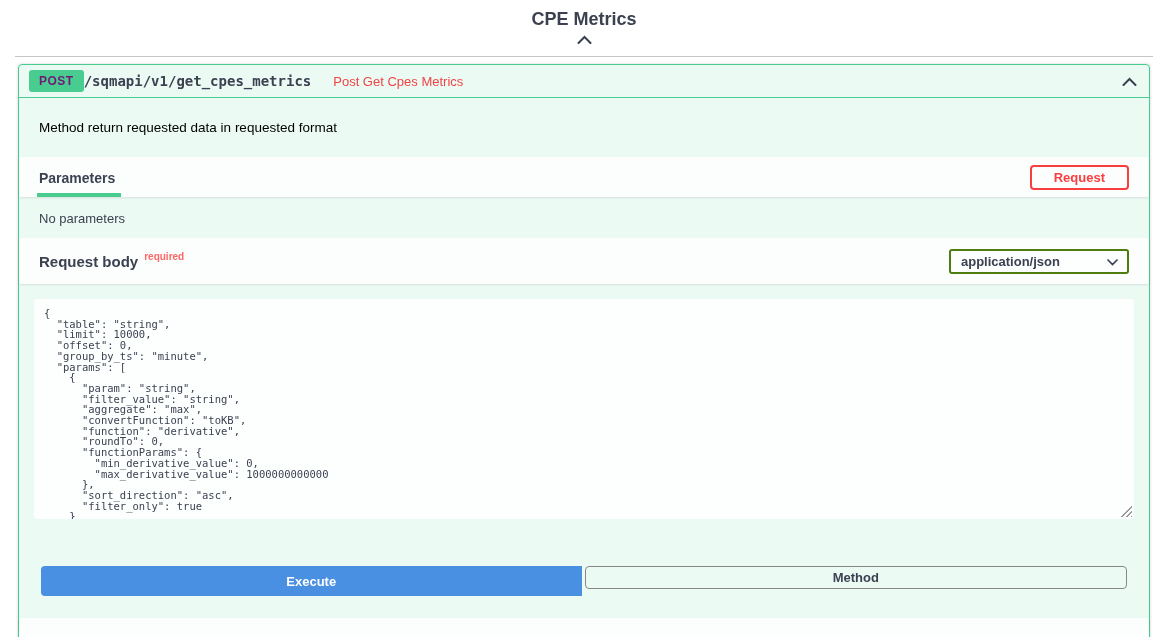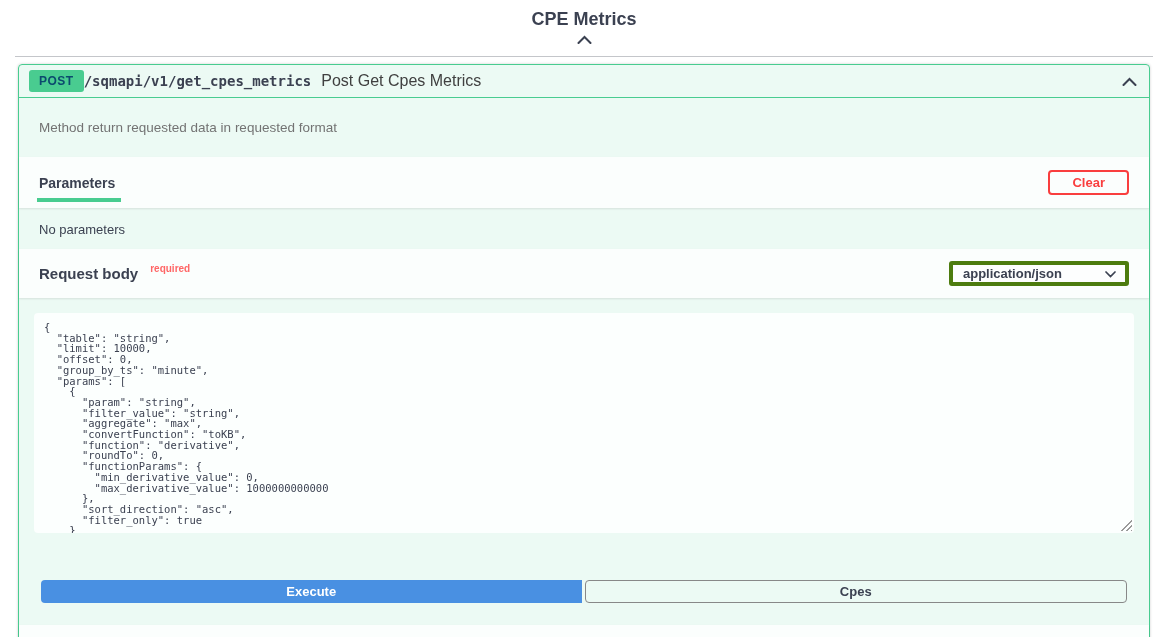--- a/index.html
+++ b/index.html
@@ -28,68 +28,68 @@
     background: rgba(73,204,144,.1);
     box-shadow: 0 0 3px rgba(0,0,0,.19);
   }
   .opblock-summary {
     display: flex; align-items: center;
     padding: 5px 10px;
     border-bottom: 1px solid #49cc90;
     cursor: pointer;
   }
   .method-badge {
-    background: #49cc90; color: #0c4a6e;
+    background: #49cc90; color: #701a75;
     font-size: 12px; font-weight: bold; letter-spacing: .5px;
     min-width: 50px; text-align: center;
     padding: 4px 10px; border-radius: 3px;
   }
   .op-path {
     font-family: "DejaVu Sans Mono", monospace;
     font-weight: bold; font-size: 14px; color: #3b4151;
   }
-  .op-summary-text { font-size: 16px; color: #404040; margin-left: 10px; }
+  .op-summary-text { font-size: 13px; color: #ef4444; margin-left: 22px; }
   .summary-chevron { margin-left: auto; }
 
-  .opblock-description { padding: 22px 20px; font-size: 13.5px; color: #737373; }
+  .opblock-description { padding: 22px 20px; font-size: 13.5px; color: #000000; }
 
   
   .section-header {
     display: flex; align-items: center;
     background: rgba(255,255,255,.8);
     box-shadow: 0 1px 2px rgba(0,0,0,.1);
-    padding: 12px 20px; min-height: 40px;
+    padding: 0 20px; min-height: 40px;
   }
   .param-tab {
     font-size: 14px; font-weight: bold; color: #3b4151;
     padding: 0 6px 7px 2px; border-bottom: 4px solid #49cc90;
     position: relative; top: 6px; cursor: pointer; margin-left: -2px;
   }
   .cancel-btn {
     margin-left: auto;
     background: transparent; color: #f93e3e;
     border: 2px solid #f93e3e; border-radius: 4px;
     font-family: "Liberation Sans", sans-serif;
     font-size: 13px; font-weight: bold;
     padding: 3px 22px; cursor: pointer;
   }
   .no-params { padding: 14px 20px 12px; font-size: 13px; color: #3b4151; }
 
   .rb-header { min-height: 46px; }
   .rb-title { margin: 0; font-size: 15px; font-weight: bold; color: #3b4151; }
   .required-label {
     color: #f66; font-size: 10px; font-weight: bold;
-    position: relative; top: -5px; margin-left: 12px;
+    position: relative; top: -5px; margin-left: 6px;
   }
   .content-type-select {
     margin-left: auto;
     width: 180px; height: 25px;
     display: flex; align-items: center; justify-content: space-between;
     background: #fdfefe;
-    border: 4px solid #4d7c0f; border-radius: 3px;
+    border: 2px solid #4d7c0f; border-radius: 3px;
     padding: 0 9px 0 10px;
     font-size: 13px; font-weight: bold; color: #3b4151;
     cursor: pointer;
   }
 
   
   .body-param { padding: 15px 15px 25px; }
   .editor-wrap { position: relative; }
   .body-editor {
     display: block; width: 100%; height: 220px;
@@ -104,21 +104,21 @@
   .resize-grip {
     position: absolute; right: 2px; bottom: 2px;
     width: 12px; height: 12px; pointer-events: none;
     clip-path: polygon(100% 0, 100% 100%, 0 100%);
     background: repeating-linear-gradient(135deg, transparent 0 2px, #9a9a9a 2px 3.5px);
   }
 
   
   .execute-wrapper { display: flex; padding: 22px 22px 22px; }
   .execute-btn {
-    flex: 1; height: 23px;
+    flex: 1; height: 30px;
     background: #4990e2; color: #fff;
     border: none; border-radius: 4px 0 0 4px;
     font-family: "Liberation Sans", sans-serif;
     font-size: 13px; font-weight: bold; cursor: pointer;
   }
   .clear-btn {
     flex: 1; height: 23px; margin-left: 3px;
     background: transparent; color: #3b4151;
     border: 1px solid #888; border-radius: 4px;
     font-family: "Liberation Sans", sans-serif;
@@ -157,21 +157,21 @@
               <path d="M1.5 8 L7.5 2 L13.5 8" fill="none" stroke="#3b4151" stroke-width="2" stroke-linecap="round"></path>
             </svg>
         </span>
       </span>
     </div>
 
     <div class="opblock-description">Method return requested data in requested format</div>
 
     <div class="section-header">
       <div class="param-tab">Parameters</div>
-      <button class="cancel-btn">Clear</button>
+      <button class="cancel-btn">Request</button>
     </div>
 
     <div class="no-params">No parameters</div>
 
     <div class="section-header rb-header">
       <h4 class="rb-title">Request body</h4>
       <span class="required-label">required</span>
       <div class="content-type-select">
         <span>application/json</span>
         <span>
@@ -203,21 +203,21 @@
       },
       "sort_direction": "asc",
       "filter_only": true
     }</textarea>
         <div class="resize-grip"></div>
       </div>
     </div>
 
     <div class="execute-wrapper">
       <button class="execute-btn">Execute</button>
-      <button class="clear-btn">Cpes</button>
+      <button class="clear-btn">Method</button>
     </div>
 
     <div class="section-header responses-header">
       <h4 class="responses-title">Responses</h4>
     </div>
 
   </div>
 </div>
 
 </body></html>

